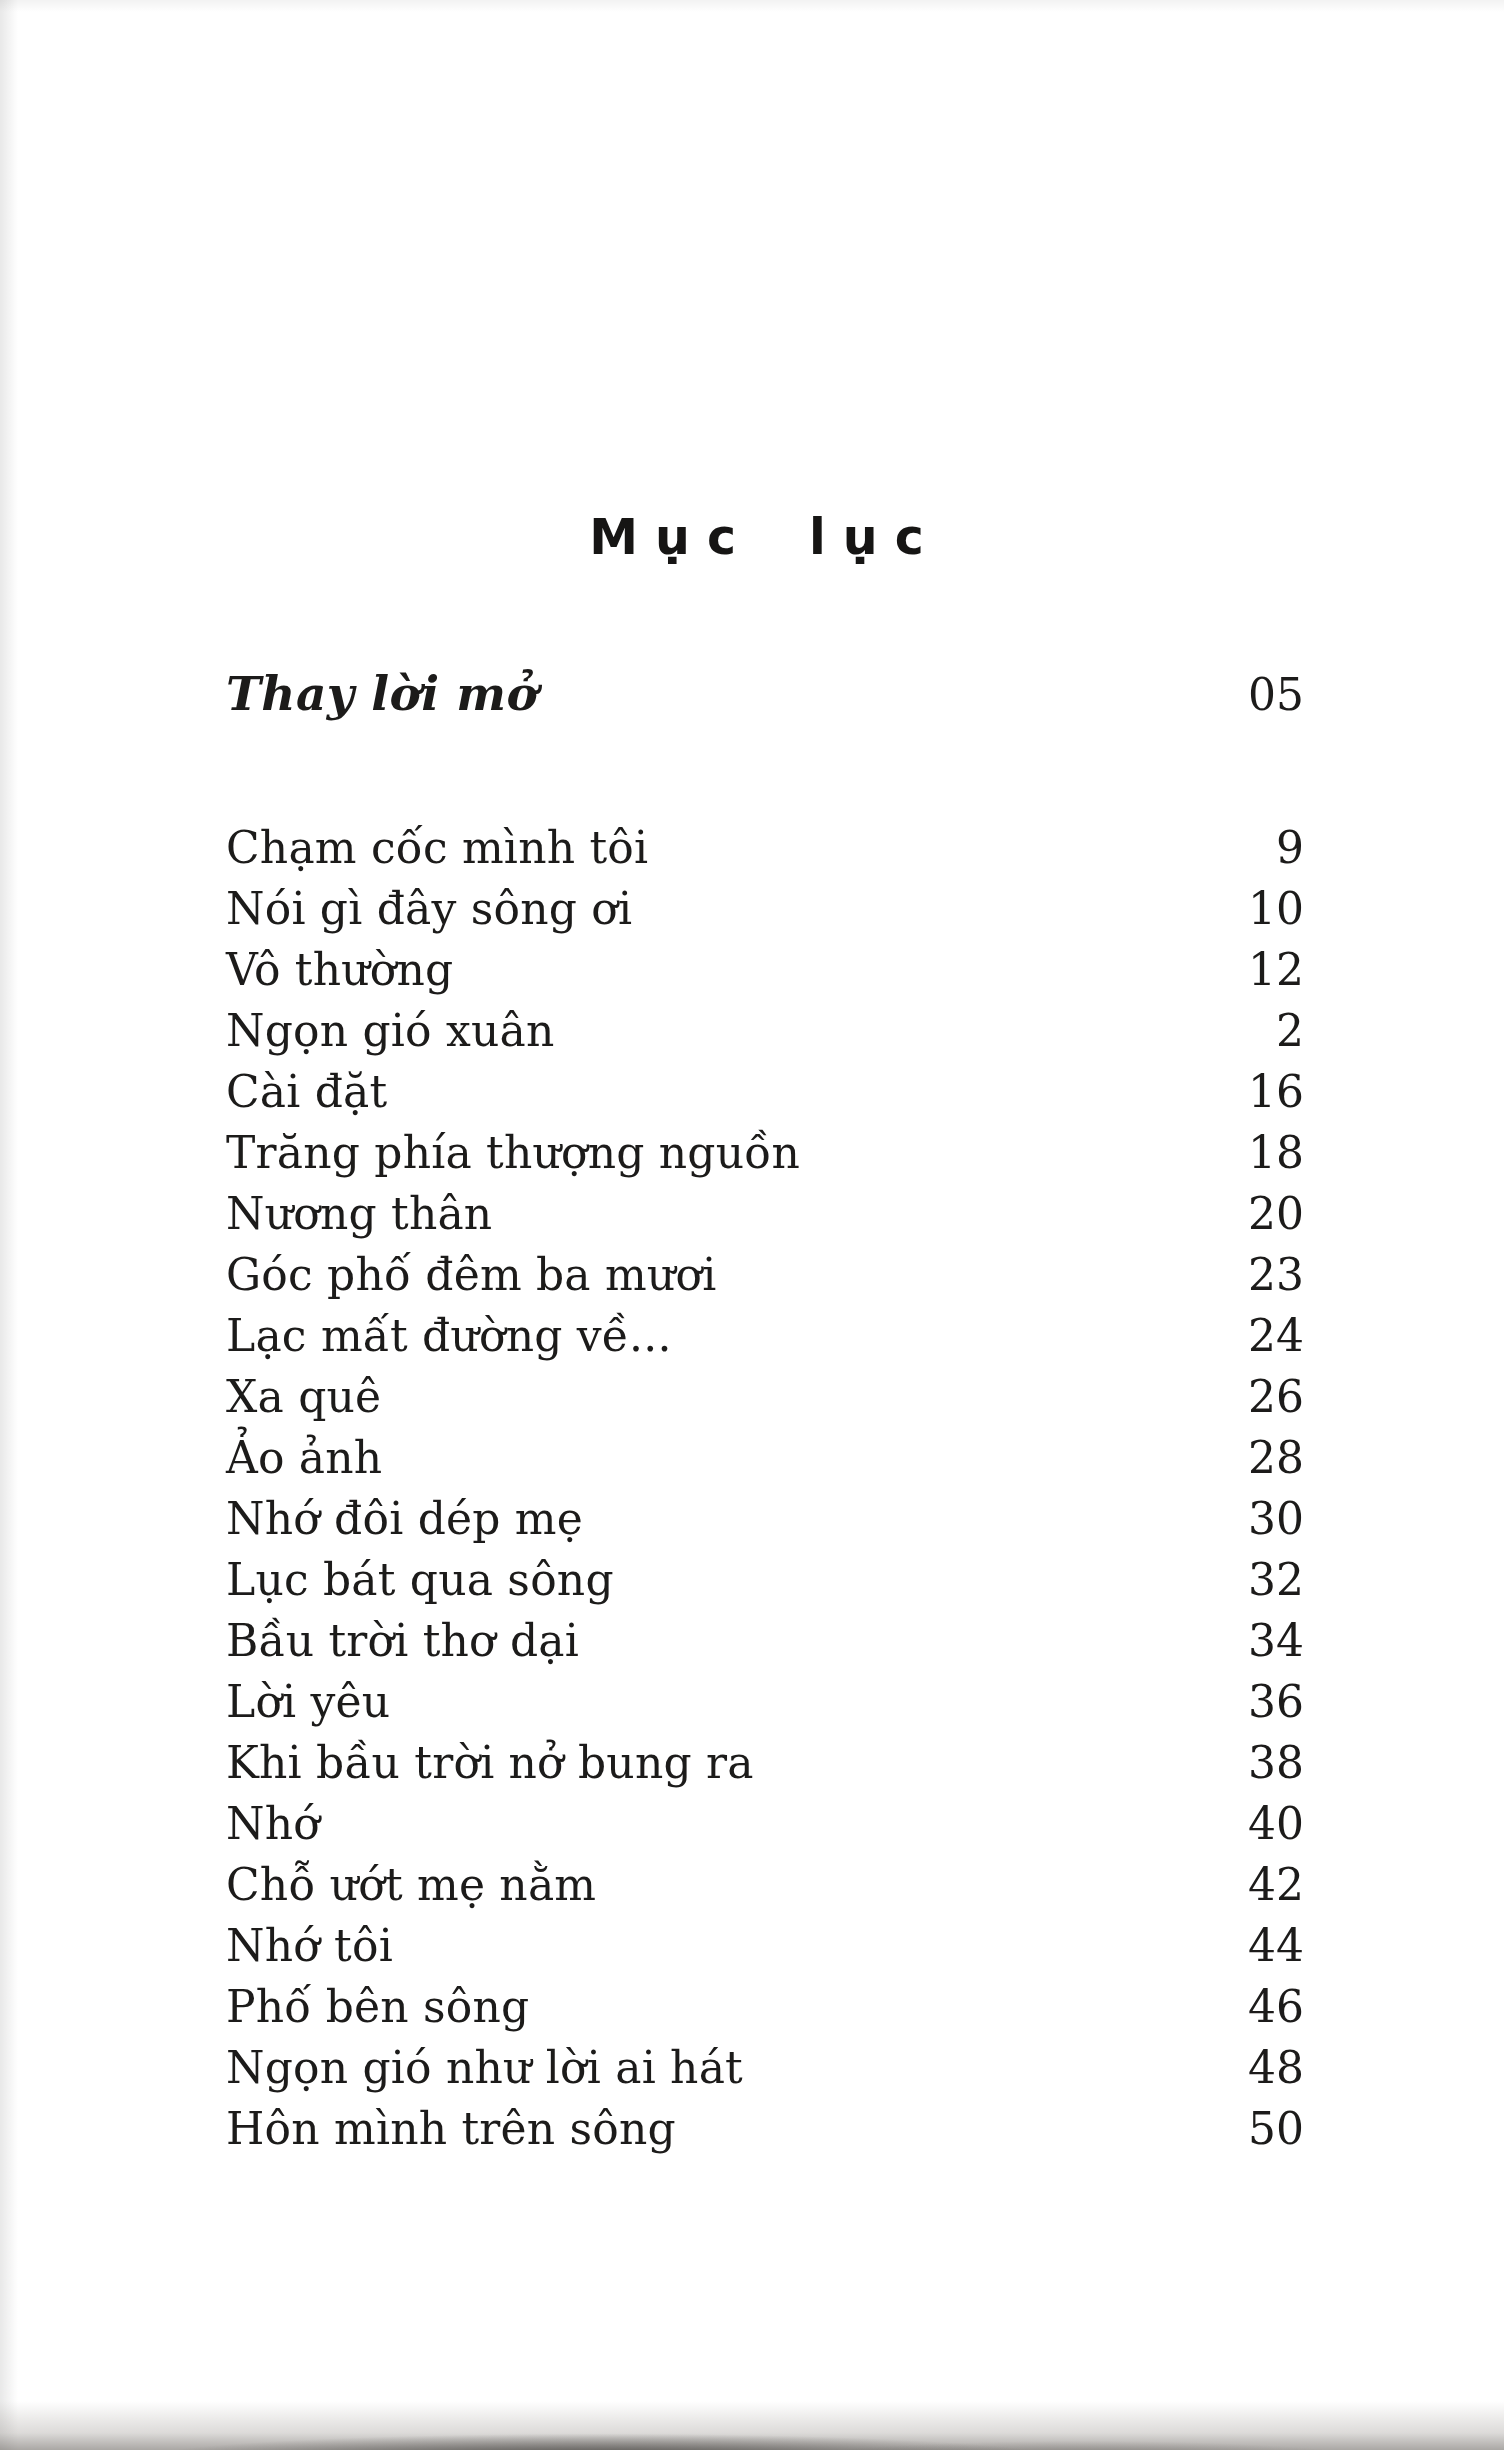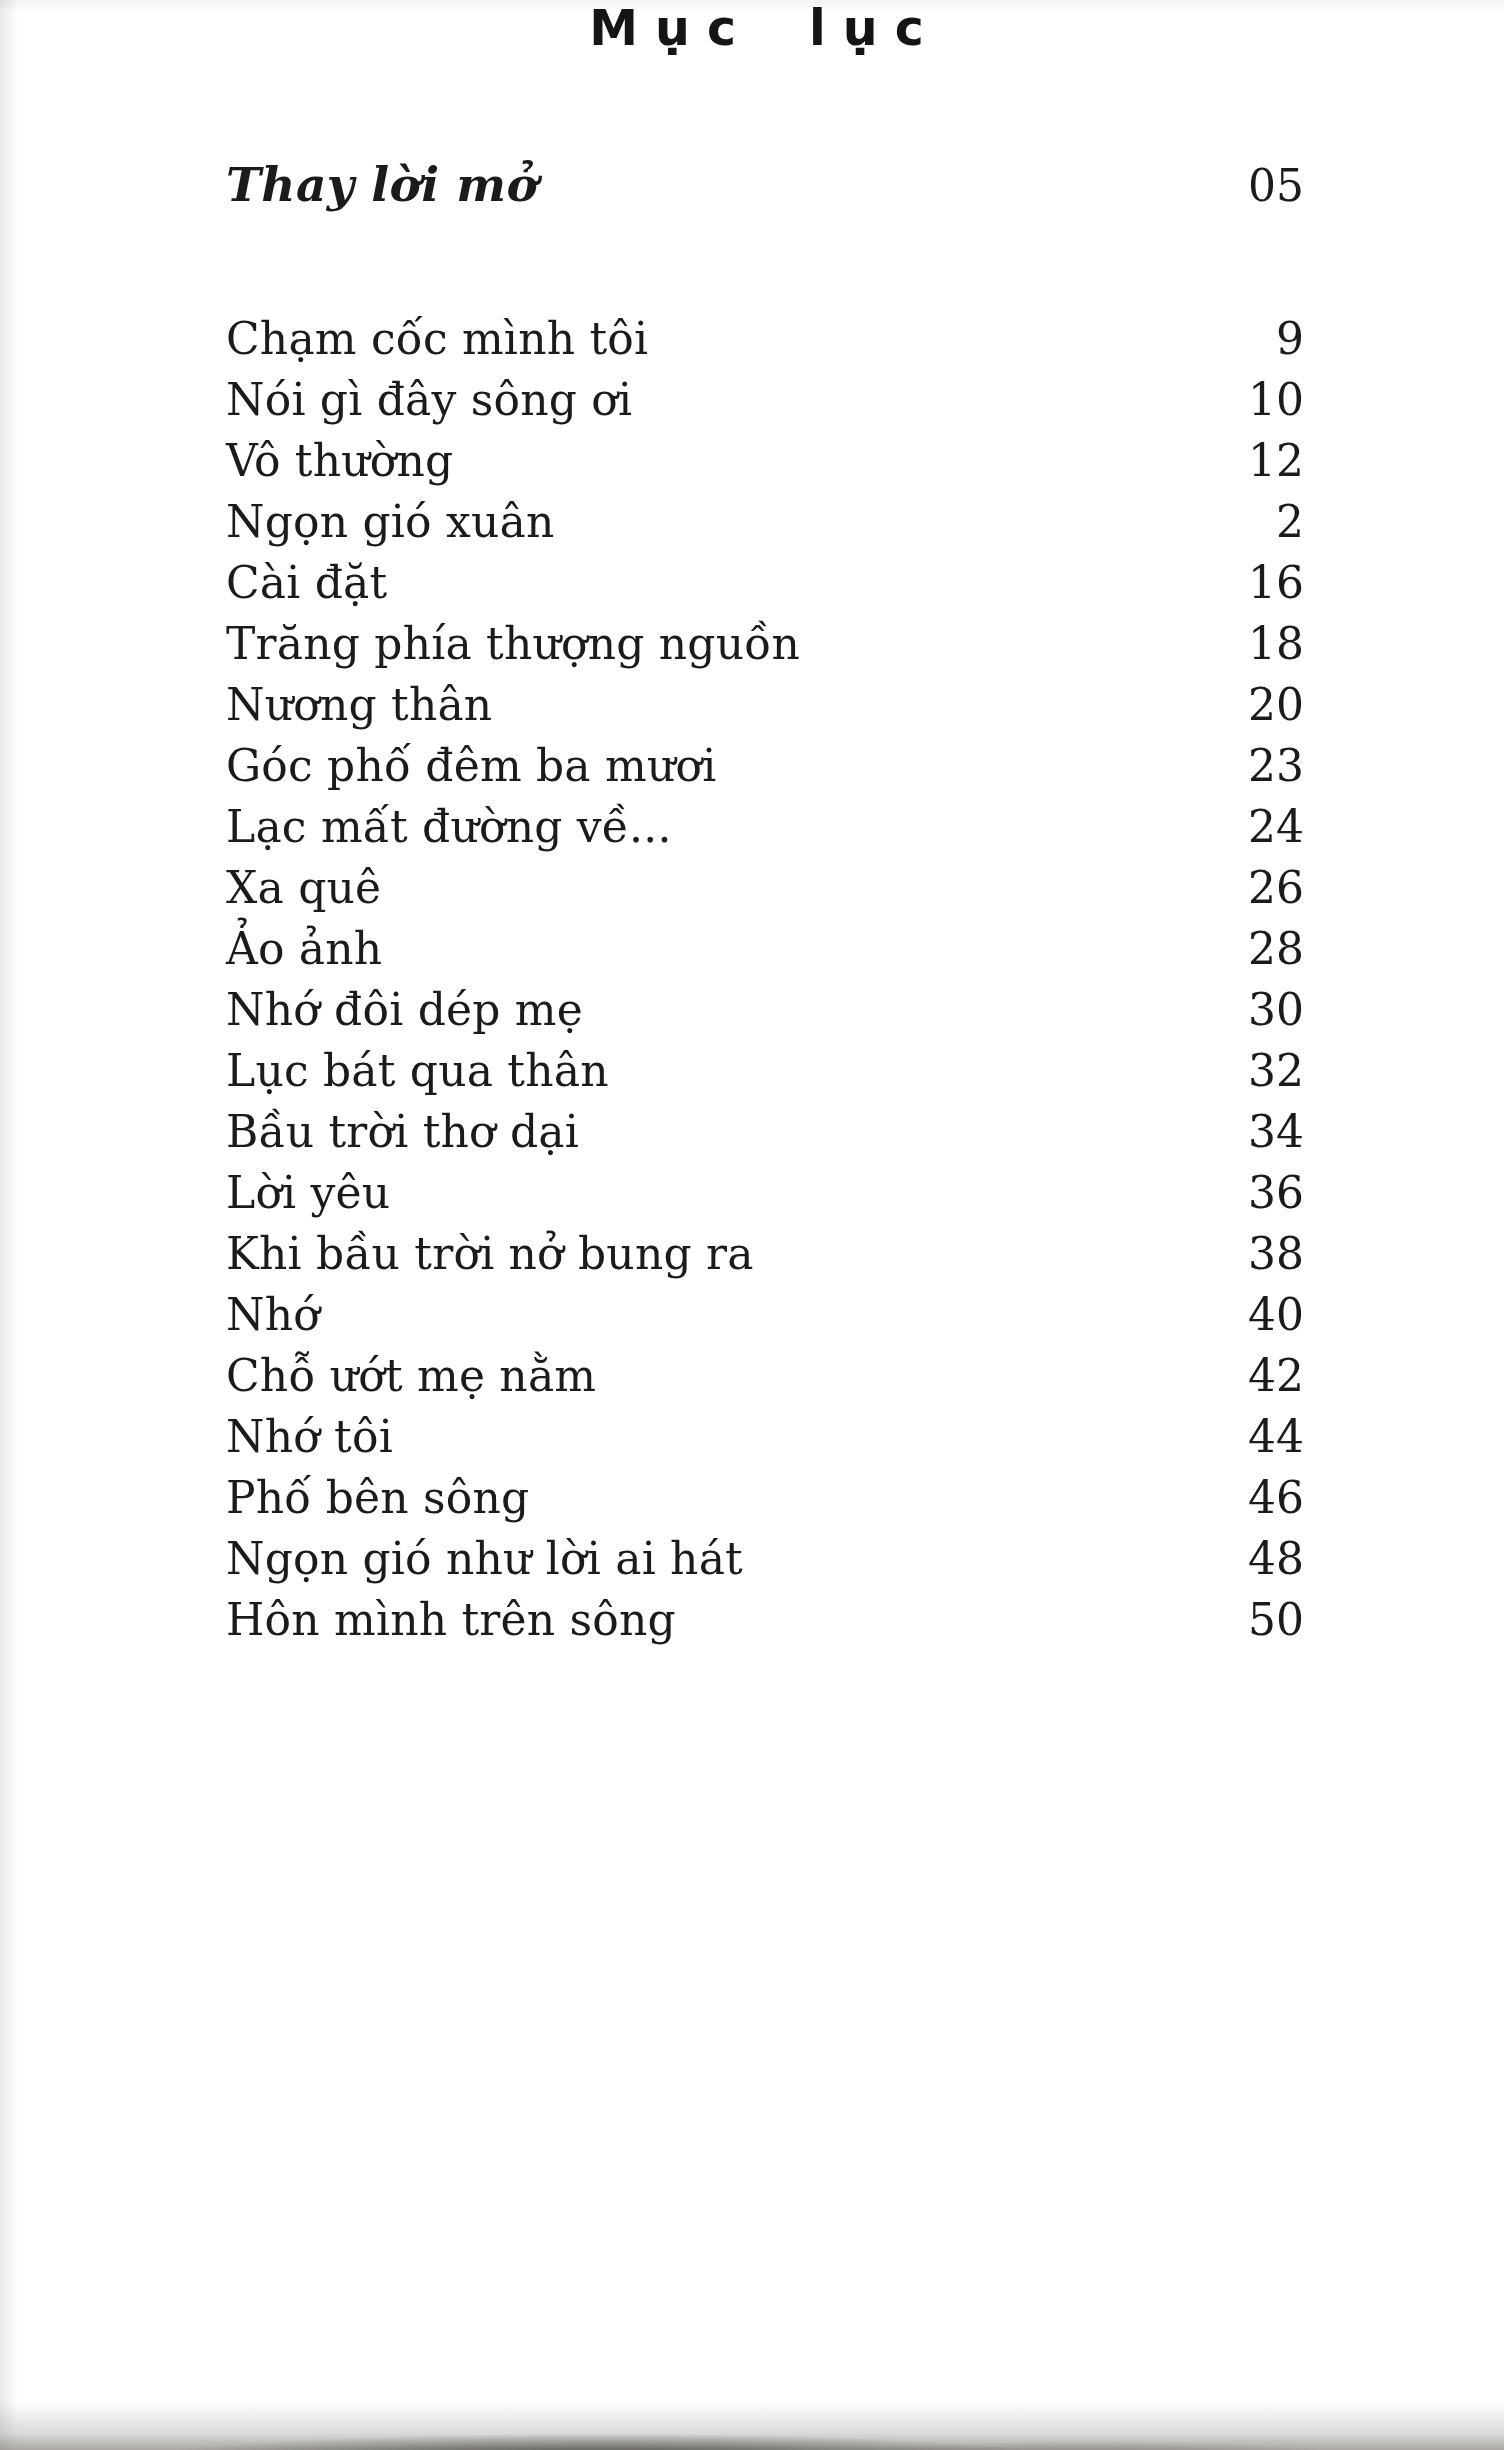--- a/index.html
+++ b/index.html
@@ -13,20 +13,21 @@
     position: relative;
     overflow: hidden;
     font-family: "DejaVu Serif", "Liberation Serif", serif;
     color: #1c1b1a;
   }
   .page-inner {
     position: absolute;
     left: 226px;
     right: 201px;
     top: 0;
+    padding-top: 509px;
   }
   .title {
     margin: 0;
     font-family: "DejaVu Sans", "Liberation Sans", sans-serif;
     font-weight: 700;
     font-size: 49px;
     letter-spacing: 17px;
     word-spacing: 22px;
     text-align: center;
     color: #161514;
@@ -159,21 +160,21 @@
     <span class="entry-title">Ảo ảnh</span>
     <span class="entry-page">28</span>
   </div>
 
   <div class="toc-row">
     <span class="entry-title">Nhớ đôi dép mẹ</span>
     <span class="entry-page">30</span>
   </div>
 
   <div class="toc-row">
-    <span class="entry-title">Lục bát qua thân</span>
+    <span class="entry-title">Lục bát qua sông</span>
     <span class="entry-page">32</span>
   </div>
 
   <div class="toc-row">
     <span class="entry-title">Bầu trời thơ dại</span>
     <span class="entry-page">34</span>
   </div>
 
   <div class="toc-row">
     <span class="entry-title">Lời yêu</span>

